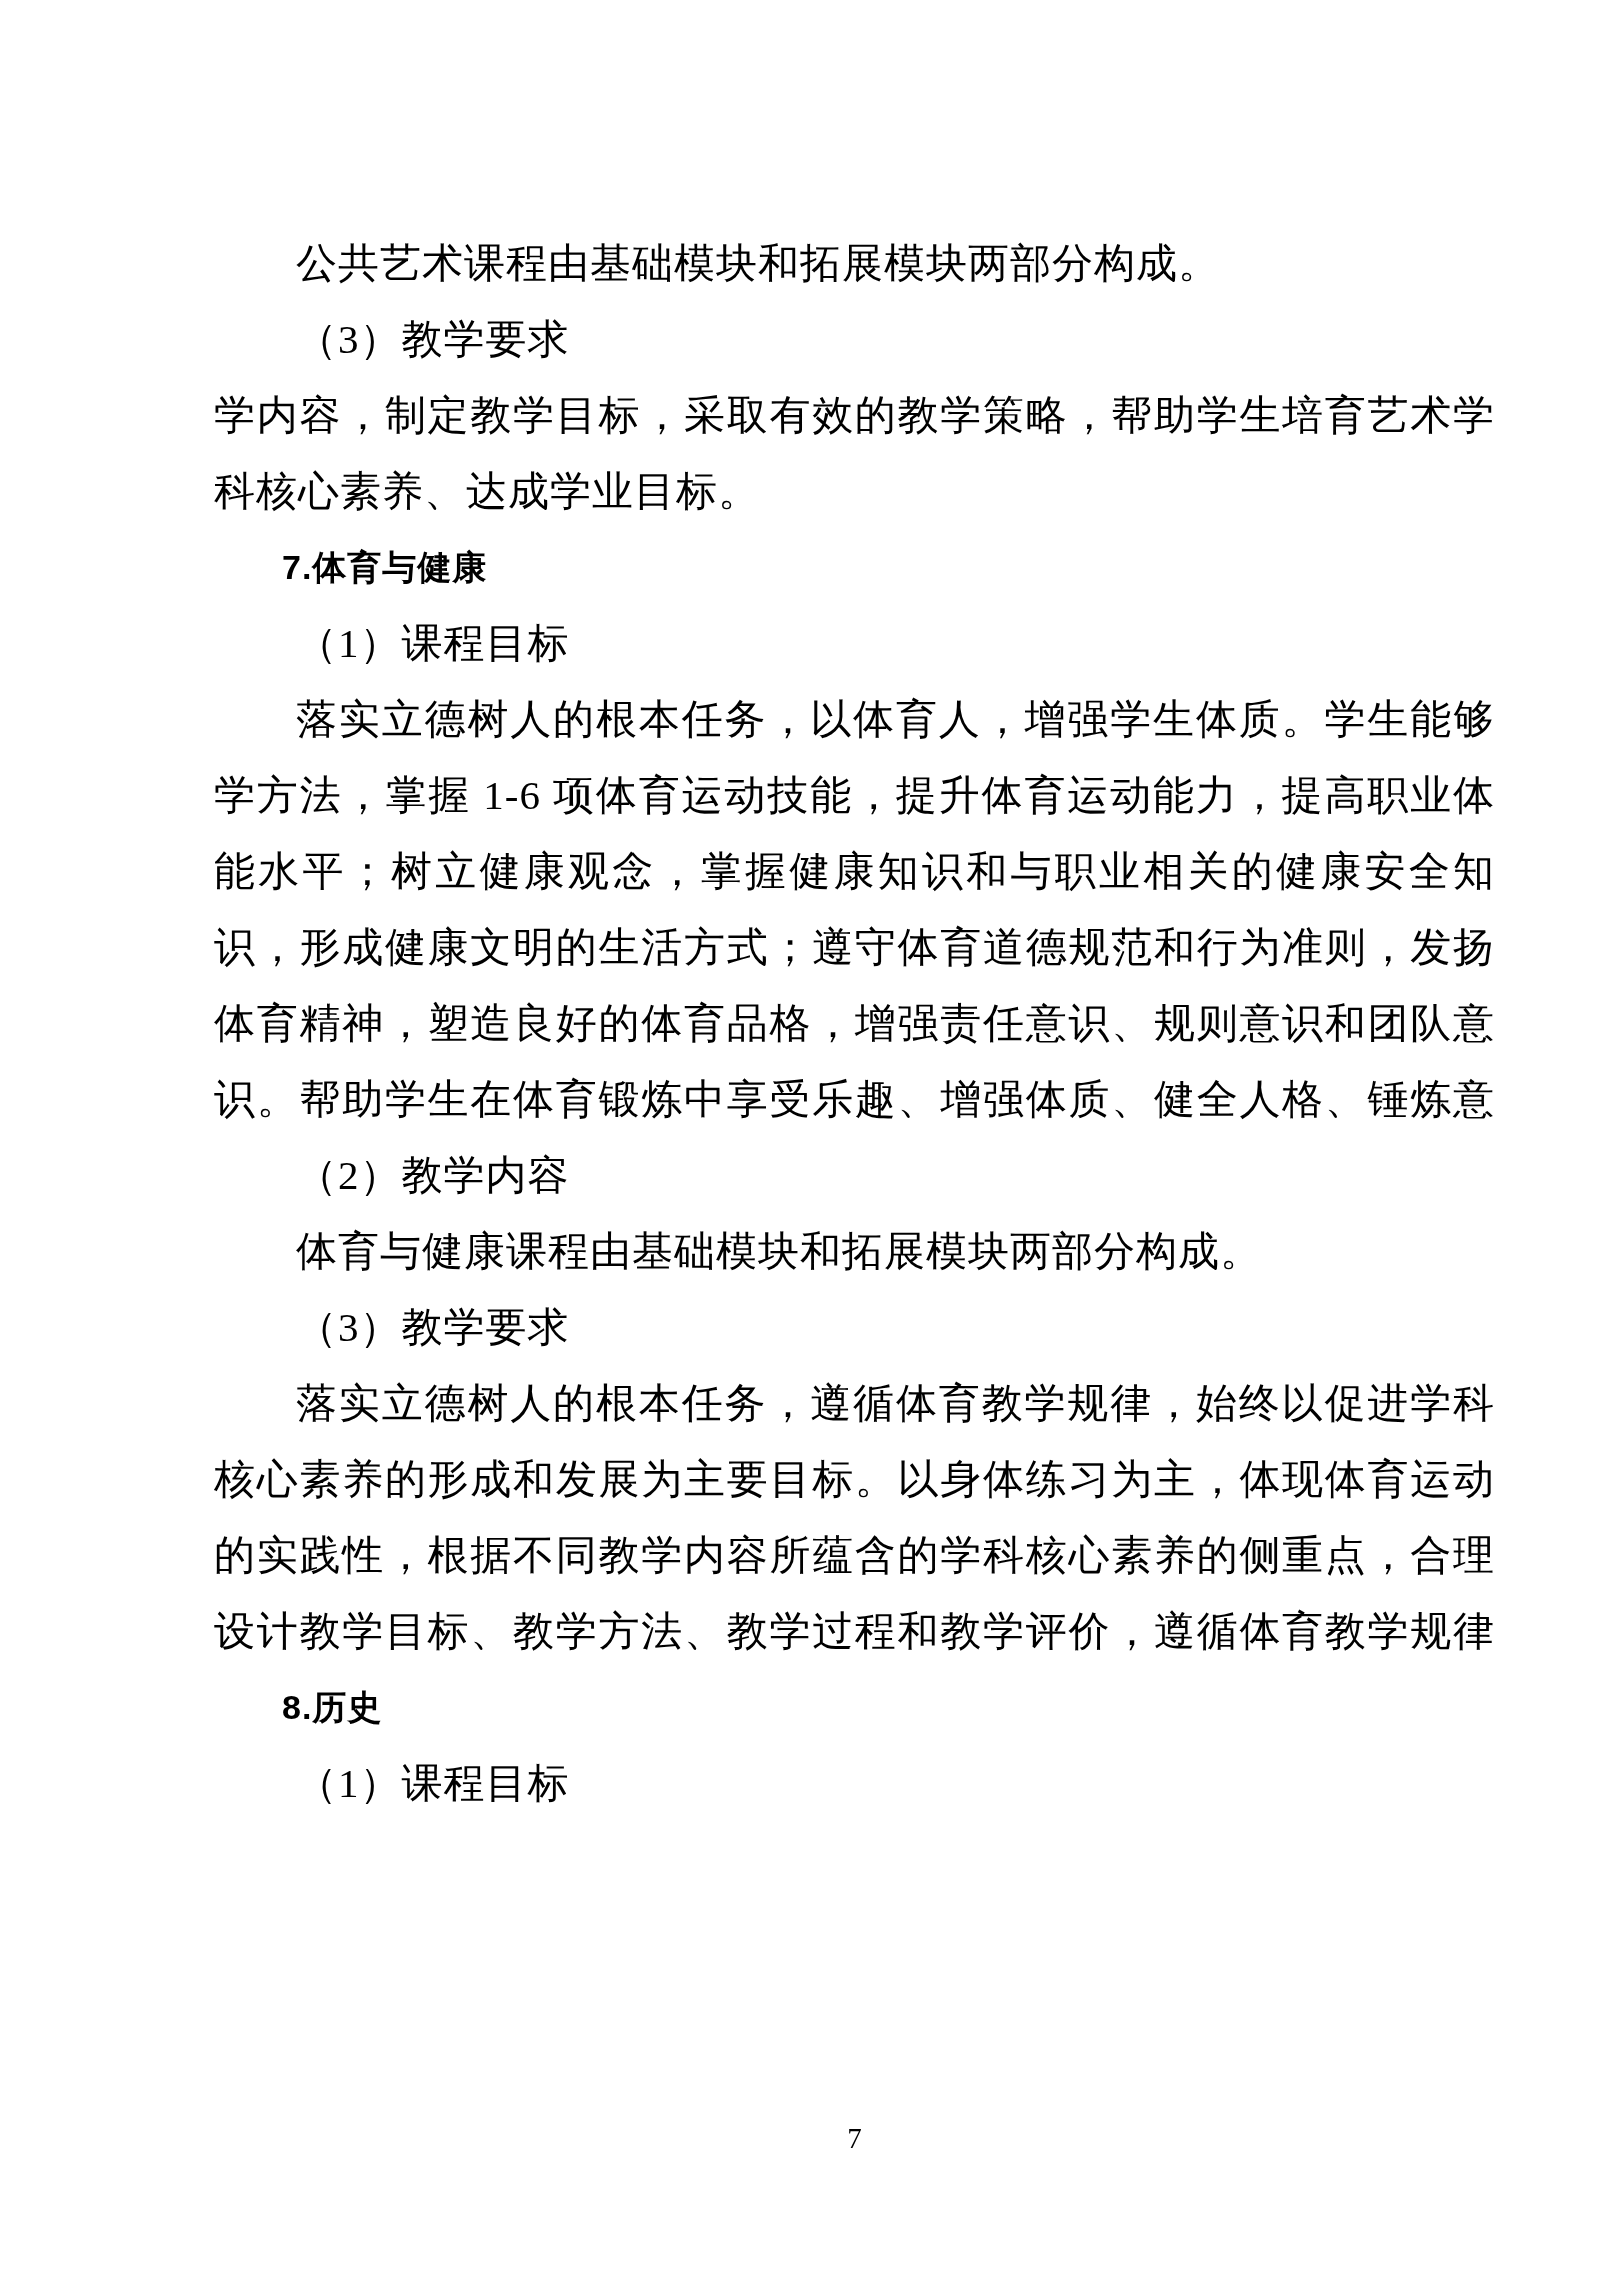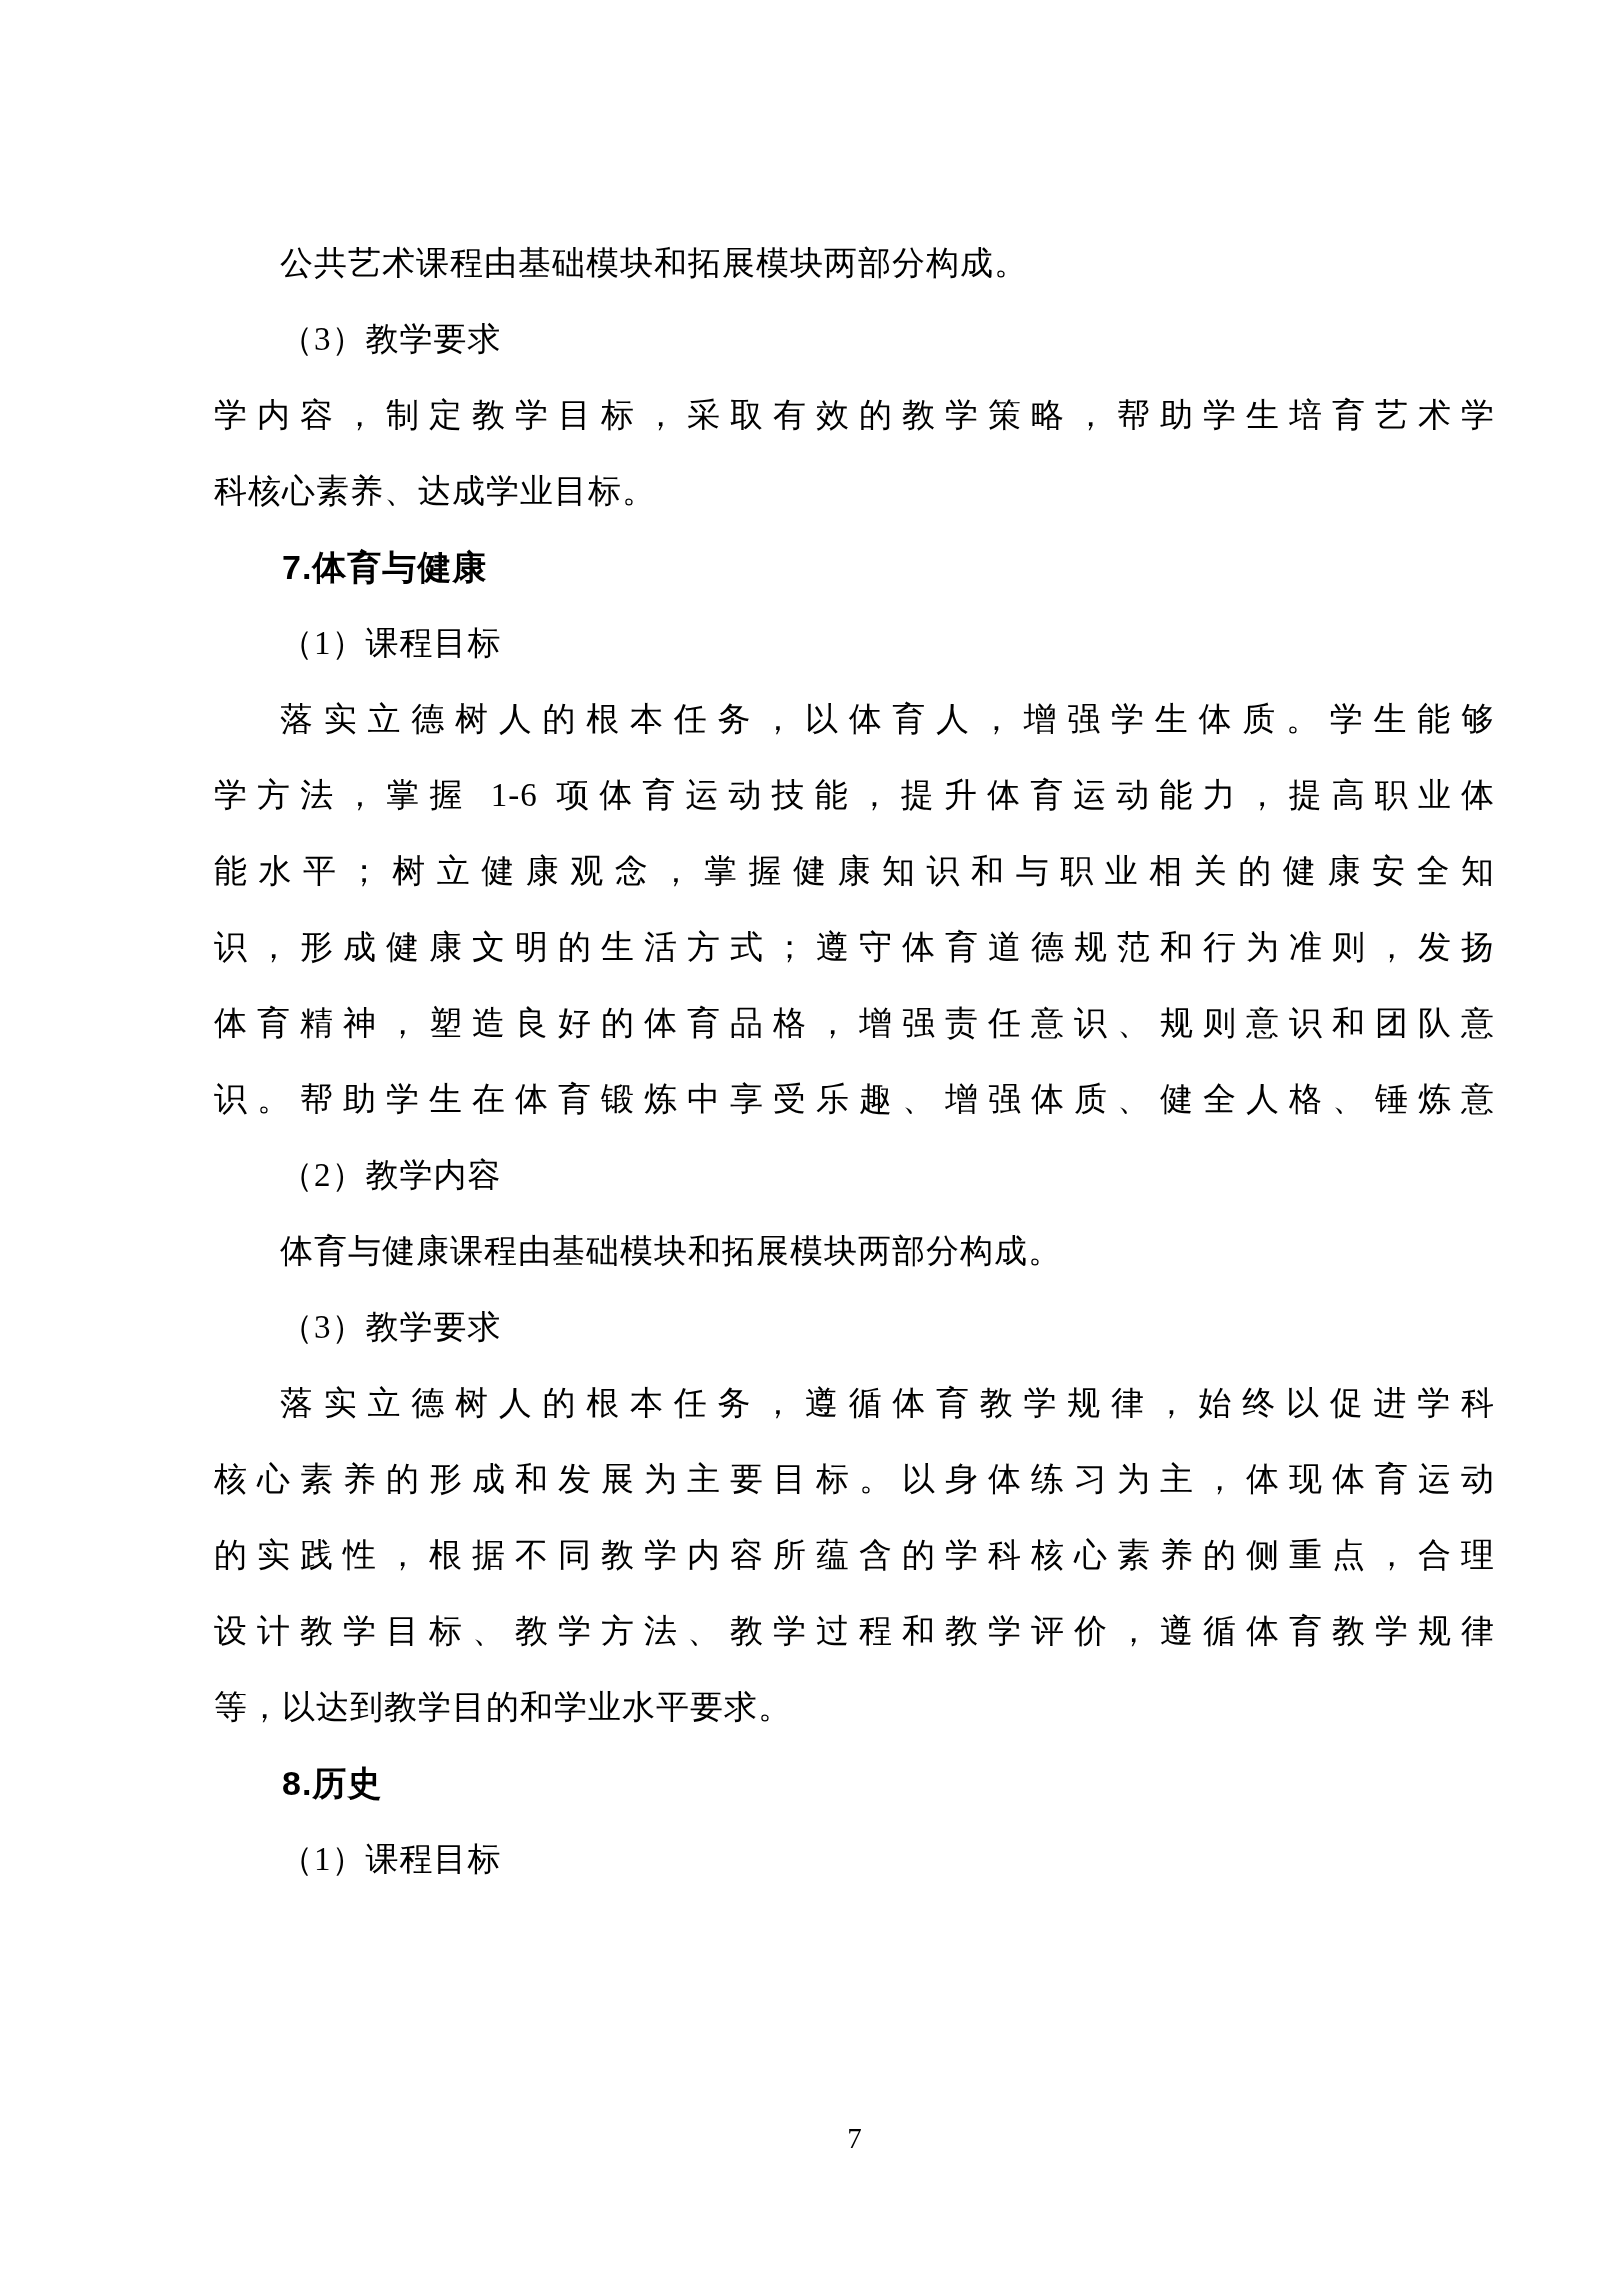--- a/index.html
+++ b/index.html
@@ -18,21 +18,21 @@
   }
   .textblock {
     position: absolute;
     left: 214px;
     top: 225px;
     width: 1281px;
   }
   .line {
     height: 76px;
     line-height: 76px;
-    font-size: 33px;
+    font-size: 41px;
     letter-spacing: 1px;
     white-space: nowrap;
   }
   .line.fill {
     white-space: normal;
     text-align: justify;
     text-align-last: justify;
     text-justify: inter-character;
   }
   .line.indent {
@@ -72,19 +72,18 @@
     <div class="line fill">识，形成健康文明的生活方式；遵守体育道德规范和行为准则，发扬</div>
     <div class="line fill">体育精神，塑造良好的体育品格，增强责任意识、规则意识和团队意</div>
     <div class="line fill">识。帮助学生在体育锻炼中享受乐趣、增强体质、健全人格、锤炼意</div>
     <div class="line indent">（2）教学内容</div>
     <div class="line indent">体育与健康课程由基础模块和拓展模块两部分构成。</div>
     <div class="line indent">（3）教学要求</div>
     <div class="line indent fill">落实立德树人的根本任务，遵循体育教学规律，始终以促进学科</div>
     <div class="line fill">核心素养的形成和发展为主要目标。以身体练习为主，体现体育运动</div>
     <div class="line fill">的实践性，根据不同教学内容所蕴含的学科核心素养的侧重点，合理</div>
     <div class="line fill">设计教学目标、教学方法、教学过程和教学评价，遵循体育教学规律</div>
-    <div class="line">等，以达到教学目的和学业水平要求。</div>
     <div class="line indent heading">8.历史</div>
     <div class="line indent">（1）课程目标</div>
   </div>
   <div class="pagenum">7</div>
 </div>
 
 
 </body></html>

